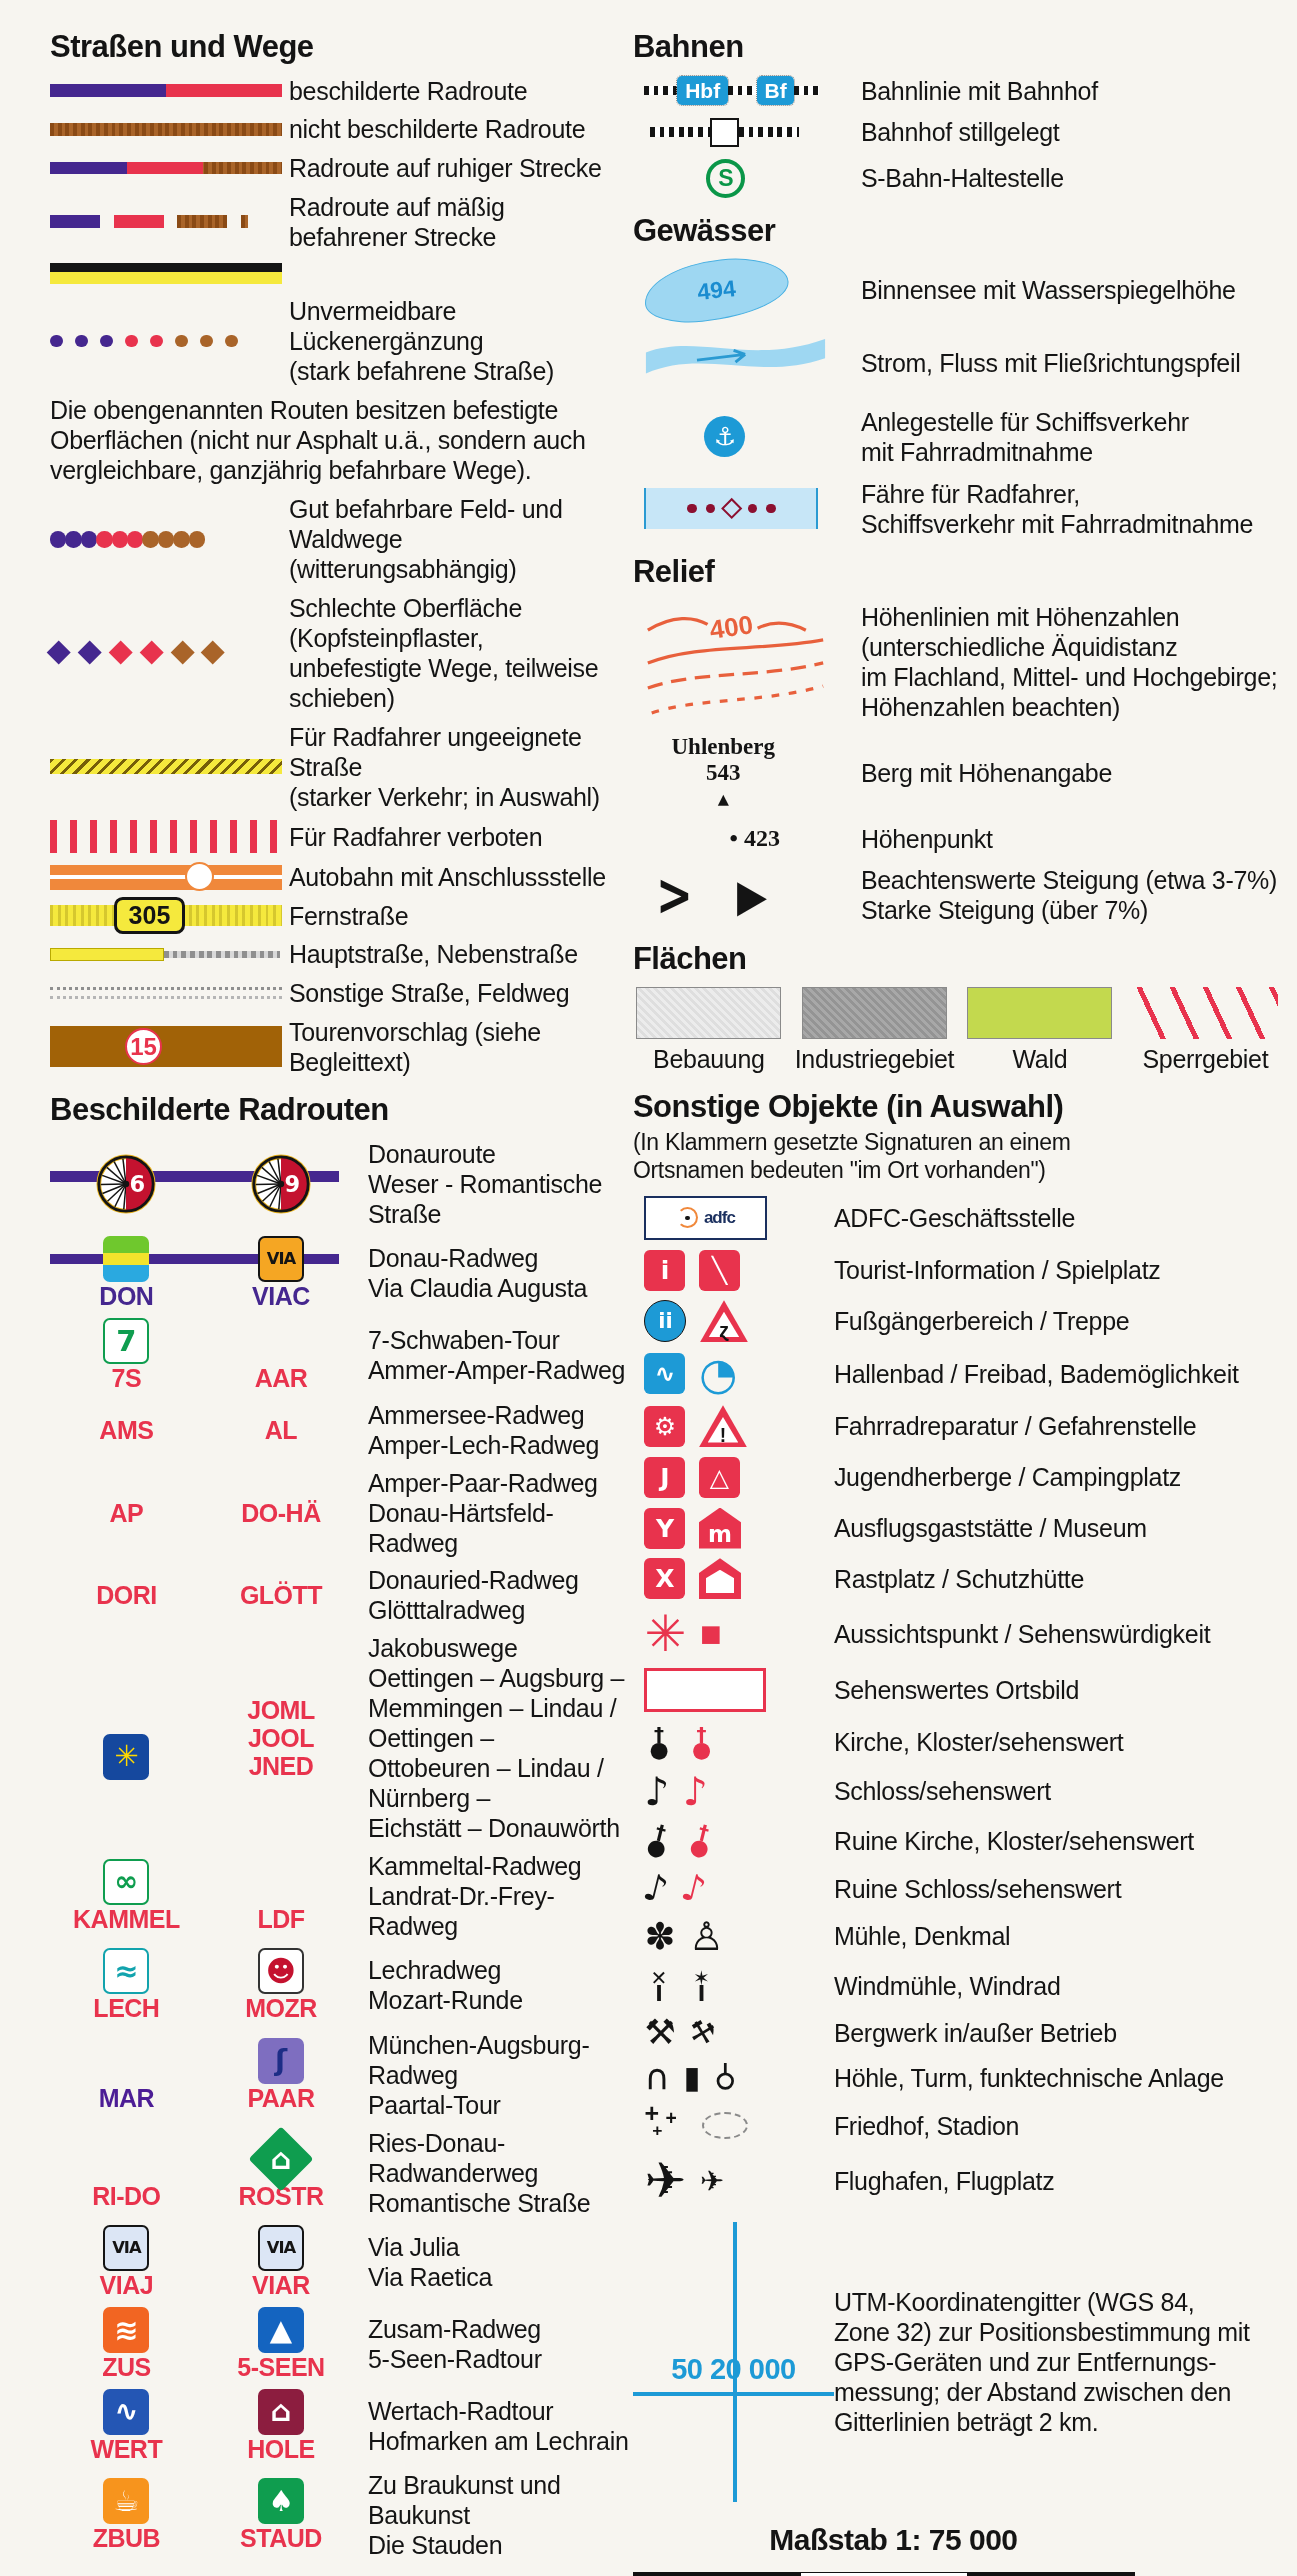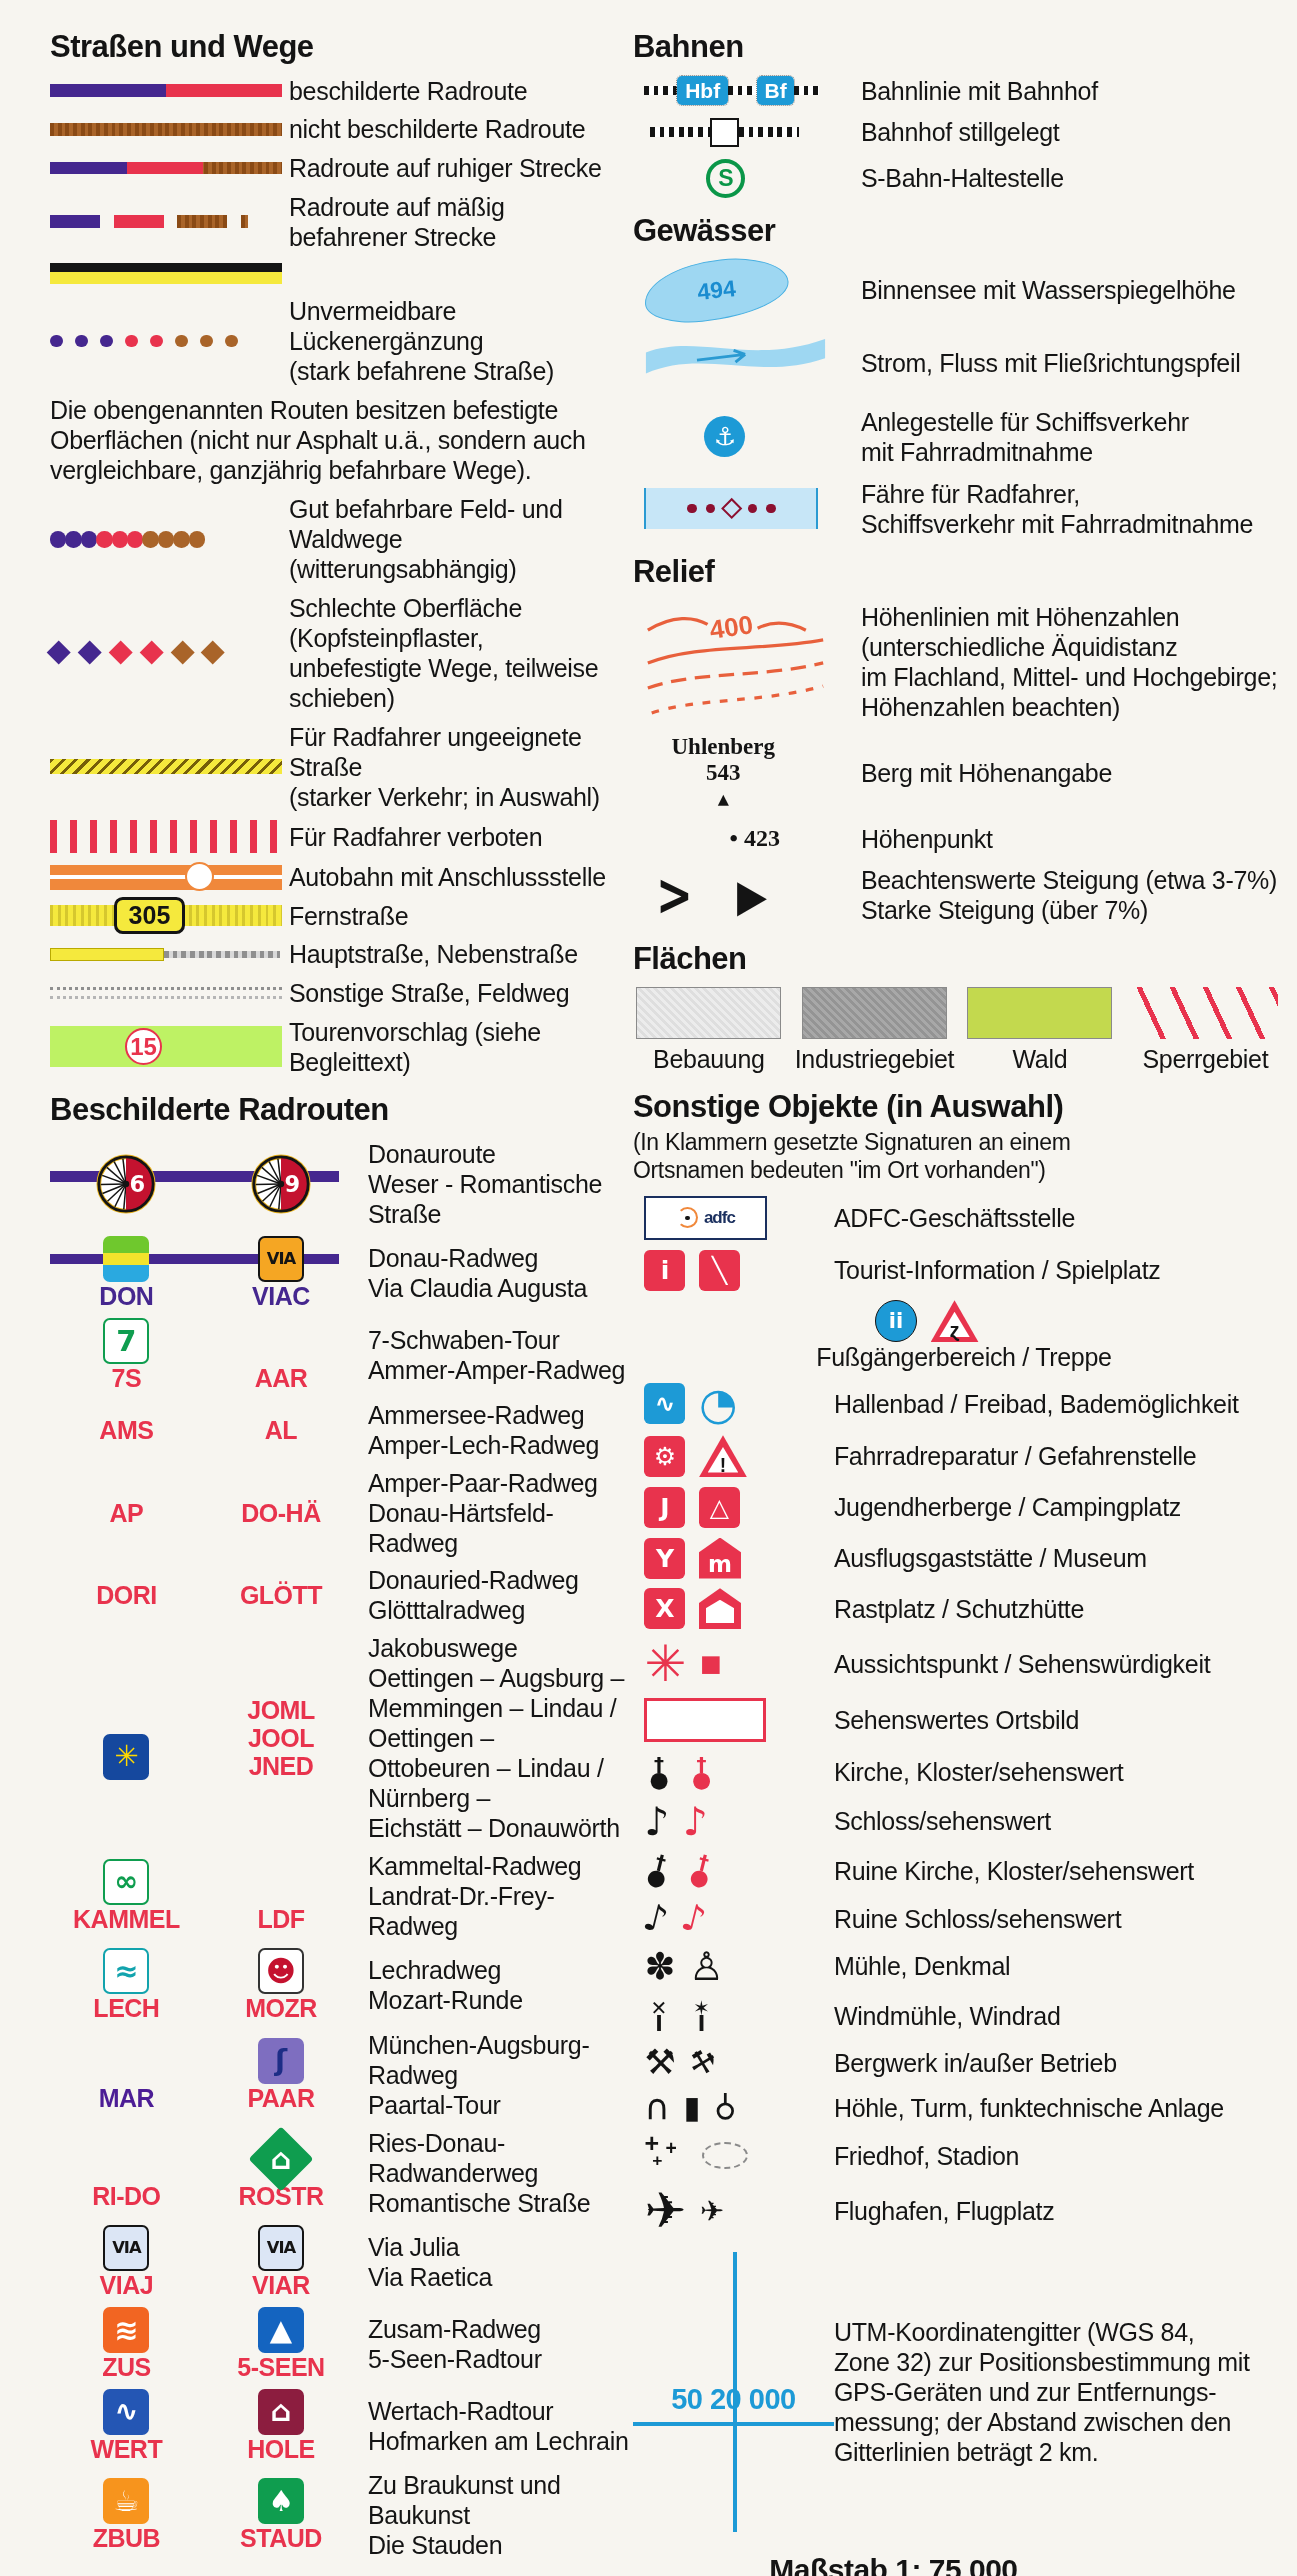--- a/index.html
+++ b/index.html
@@ -211,21 +211,21 @@
             <span class="sym">
               <span style="display: inline-flex; align-items: center;">
                 <span style="width: 232px; height: 11.6px; border-top: 3.9px dotted rgb(143, 143, 143); border-bottom: 3.9px dotted rgb(181, 181, 181);"></span>
               </span>
             </span>
             <span class="rlabel">Sonstige Straße, Feldweg</span>
           </div>
           <div class="ritem">
             <span class="sym">
               <span style="display: inline-flex; align-items: center;">
-                <span style="position: relative; width: 232px; height: 41px; background: #bef264;">
+                <span style="position: relative; width: 232px; height: 41px; background: #a16207;">
                   <span style="position: absolute; left: 75px; top: 1.9px; width: 37px; height: 37px; border-radius: 50%; background: rgb(255, 255, 255); border: 2.9px solid rgb(232, 51, 77); color: rgb(232, 51, 77); font-weight: 700; font-size: 24px; display: flex; align-items: center; justify-content: center;">15</span>
                 </span>
               </span>
             </span>
             <span class="rlabel">Tourenvorschlag (siehe Begleittext)</span>
           </div>
         </div>
     </div>
     <div class="sec-block">
       <h2 class="sec">Beschilderte Radrouten</h2>
@@ -676,21 +676,21 @@
             <span class="oicons" style="gap: 13.5px;">
               <span class="icsq" style="width: 41px; height: 41px; border-radius: 5.8px; font-size: 25px; background: rgb(232, 51, 77); color: rgb(255, 255, 255);">
                 <span>i</span>
               </span>
               <span class="icsq" style="width: 41px; height: 41px; border-radius: 5.8px; font-size: 25px; background: rgb(232, 51, 77); color: rgb(255, 255, 255);">
                 <span>╲</span>
               </span>
             </span>
             <span class="olabel">Tourist-Information / Spielplatz</span>
           </div>
-          <div class="oitem" style="margin-bottom: 9.6px; flex-direction: column;">
+          <div class="oitem" style="margin-bottom: 9.6px;">
             <span class="oicons" style="gap: 13.5px;">
               <span class="icsq" style="width: 42px; height: 42px; border-radius: 50%; font-size: 21px; border: 1.9px solid rgb(20, 20, 20); background: rgb(29, 154, 214); color: rgb(255, 255, 255);">
                 <span>ii</span>
               </span>
               <span class="tri">
                 <span class="tri-in"></span>
                 <span class="tri-g">ɀ</span>
               </span>
             </span>
             <span class="olabel">Fußgängerbereich / Treppe</span>

